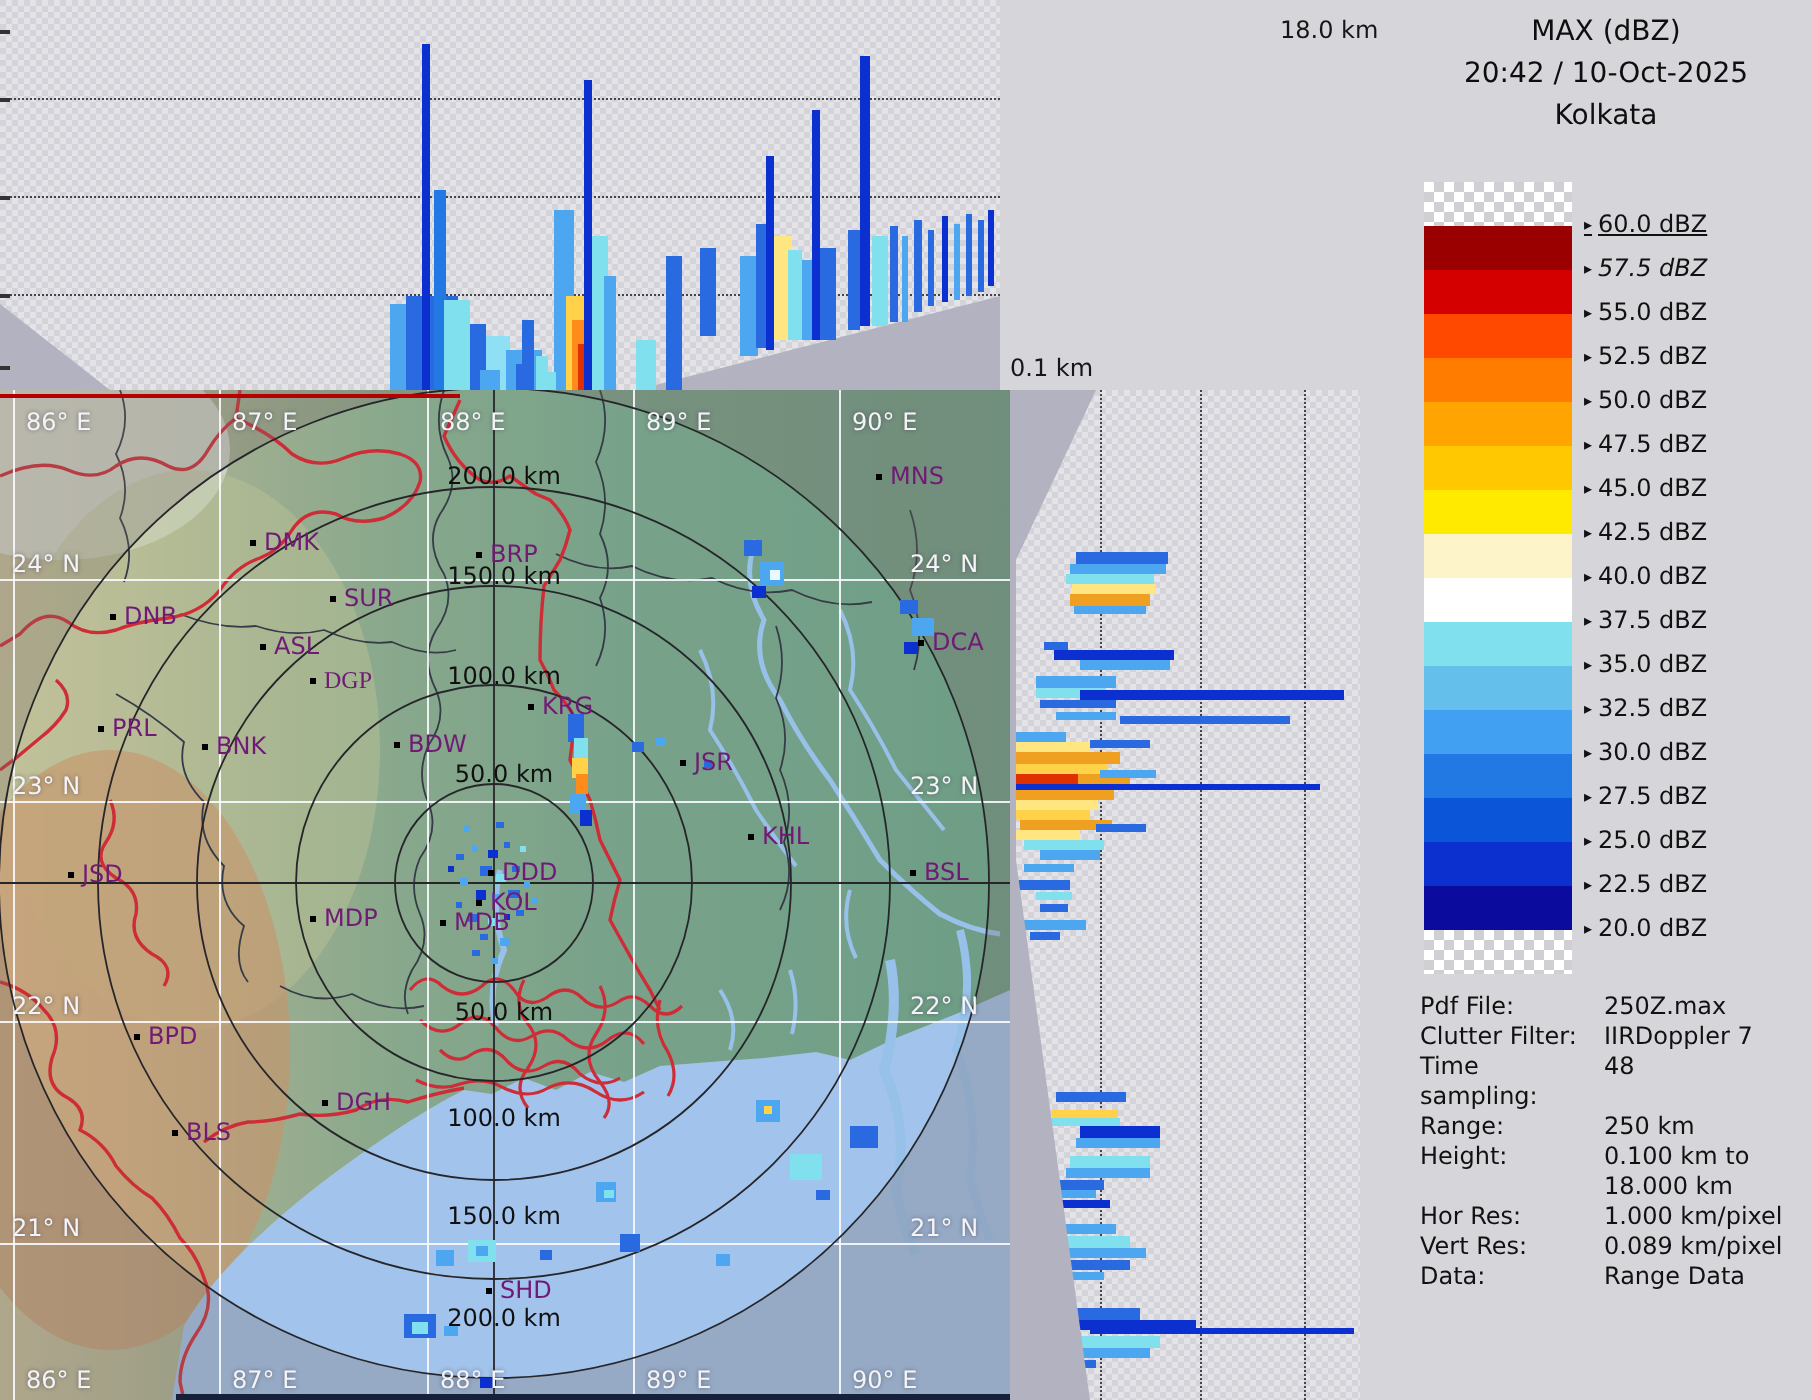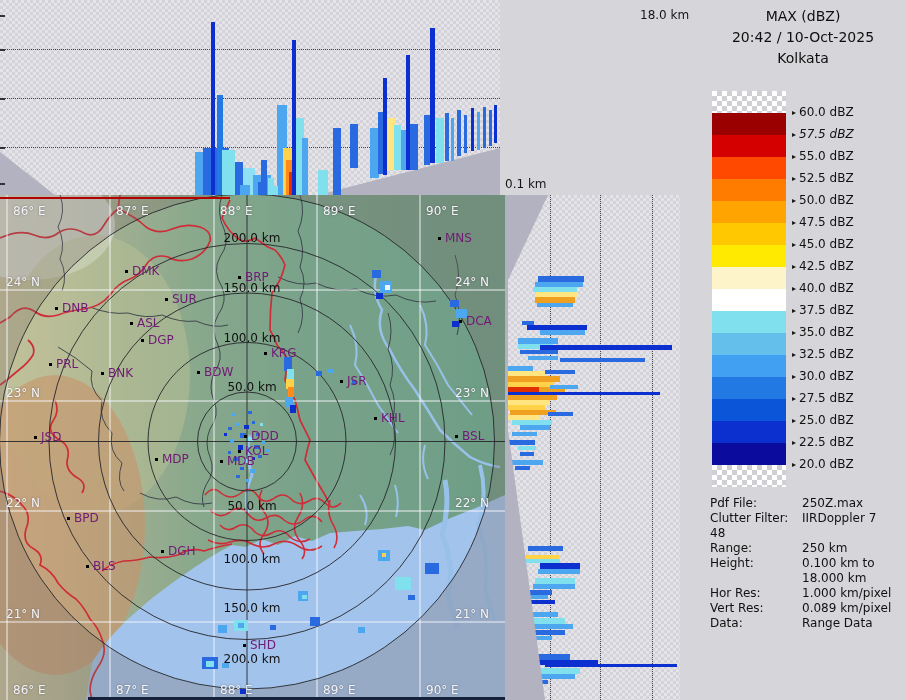--- a/index.html
+++ b/index.html
@@ -348,21 +348,21 @@
         <div class="rangelabel" style="top: 304px;">50.0 km</div>
         <div class="rangelabel" style="top: 357px;">100.0 km</div>
         <div class="rangelabel" style="top: 406px;">150.0 km</div>
         <div class="rangelabel" style="top: 457px;">200.0 km</div>
         <div class="city" style="left: 125px; top: 69px;"><span class="dot"></span>DMK</div>
         <div class="city" style="left: 238px; top: 75px;"><span class="dot"></span>BRP</div>
         <div class="city" style="left: 438px; top: 36px;"><span class="dot"></span>MNS</div>
         <div class="city" style="left: 165px; top: 97px;"><span class="dot"></span>SUR</div>
         <div class="city" style="left: 55px; top: 106px;"><span class="dot"></span>DNB</div>
         <div class="city" style="left: 108px; top: 121px; margin-left: 22px;"><span class="dot"></span>ASL</div>
-        <div class="city" style="left: 141px; top: 138px;"><span class="dot"></span>DGP</div>
+        <div class="city" style="left: 155px; top: 138px; font-family: Liberation Serif, serif;"><span class="dot"></span>DGP</div>
         <div class="city" style="left: 459px; top: 119px;"><span class="dot"></span>DCA</div>
         <div class="city" style="left: 49px; top: 162px;"><span class="dot"></span>PRL</div>
         <div class="city" style="left: 101px; top: 171px;"><span class="dot"></span>BNK</div>
         <div class="city" style="left: 264px; top: 151px;"><span class="dot"></span>KRG</div>
         <div class="city" style="left: 197px; top: 170px;"><span class="dot"></span>BDW</div>
         <div class="city" style="left: 340px; top: 179px;"><span class="dot"></span>JSR</div>
         <div class="city" style="left: 34px; top: 235px;"><span class="dot"></span>JSD</div>
         <div class="city" style="left: 374px; top: 216px;"><span class="dot"></span>KHL</div>
         <div class="city" style="left: 455px; top: 234px;"><span class="dot"></span>BSL</div>
         <div class="city" style="left: 155px; top: 257px;"><span class="dot"></span>MDP</div>
@@ -399,21 +399,21 @@
           <div class="lband" style="background: rgb(255, 255, 255);"></div>
           <div class="lband" style="background: rgb(128, 224, 238);"></div>
           <div class="lband" style="background: rgb(100, 191, 234);"></div>
           <div class="lband" style="background: rgb(66, 160, 242);"></div>
           <div class="lband" style="background: rgb(35, 121, 227);"></div>
           <div class="lband" style="background: rgb(10, 85, 216);"></div>
           <div class="lband" style="background: rgb(12, 48, 208);"></div>
           <div class="lband" style="background: rgb(11, 11, 158);"></div>
           <div class="lband checker-band"></div>
         </div>
-    <div class="llabel" style="top: 14px;"><span class="arr">▸</span>60.0 dBZ</div>
+    <div class="llabel" style="top: 14px; text-decoration: underline;"><span class="arr">▸</span>60.0 dBZ</div>
         <div class="llabel" style="top: 36px; font-style: italic;"><span class="arr">▸</span>57.5 dBZ</div>
         <div class="llabel" style="top: 58px;"><span class="arr">▸</span>55.0 dBZ</div>
         <div class="llabel" style="top: 80px;"><span class="arr">▸</span>52.5 dBZ</div>
         <div class="llabel" style="top: 102px;"><span class="arr">▸</span>50.0 dBZ</div>
         <div class="llabel" style="top: 124px;"><span class="arr">▸</span>47.5 dBZ</div>
         <div class="llabel" style="top: 146px;"><span class="arr">▸</span>45.0 dBZ</div>
         <div class="llabel" style="top: 168px;"><span class="arr">▸</span>42.5 dBZ</div>
         <div class="llabel" style="top: 190px;"><span class="arr">▸</span>40.0 dBZ</div>
         <div class="llabel" style="top: 212px;"><span class="arr">▸</span>37.5 dBZ</div>
         <div class="llabel" style="top: 234px;"><span class="arr">▸</span>35.0 dBZ</div>
@@ -428,20 +428,21 @@
       <div id="info-rows">
           <div class="irow">
             <div class="ilabel">Pdf File:</div>
             <div class="ivalue">250Z.max</div>
           </div>
           <div class="irow">
             <div class="ilabel">Clutter Filter:</div>
             <div class="ivalue">IIRDoppler 7</div>
           </div>
           <div class="irow">
+            <div class="ilabel">Time sampling:</div>
             <div class="ivalue">48</div>
           </div>
           <div class="irow">
             <div class="ilabel">Range:</div>
             <div class="ivalue">250 km</div>
           </div>
           <div class="irow">
             <div class="ilabel">Height:</div>
             <div class="ivalue">0.100 km to 18.000 km</div>
           </div>

